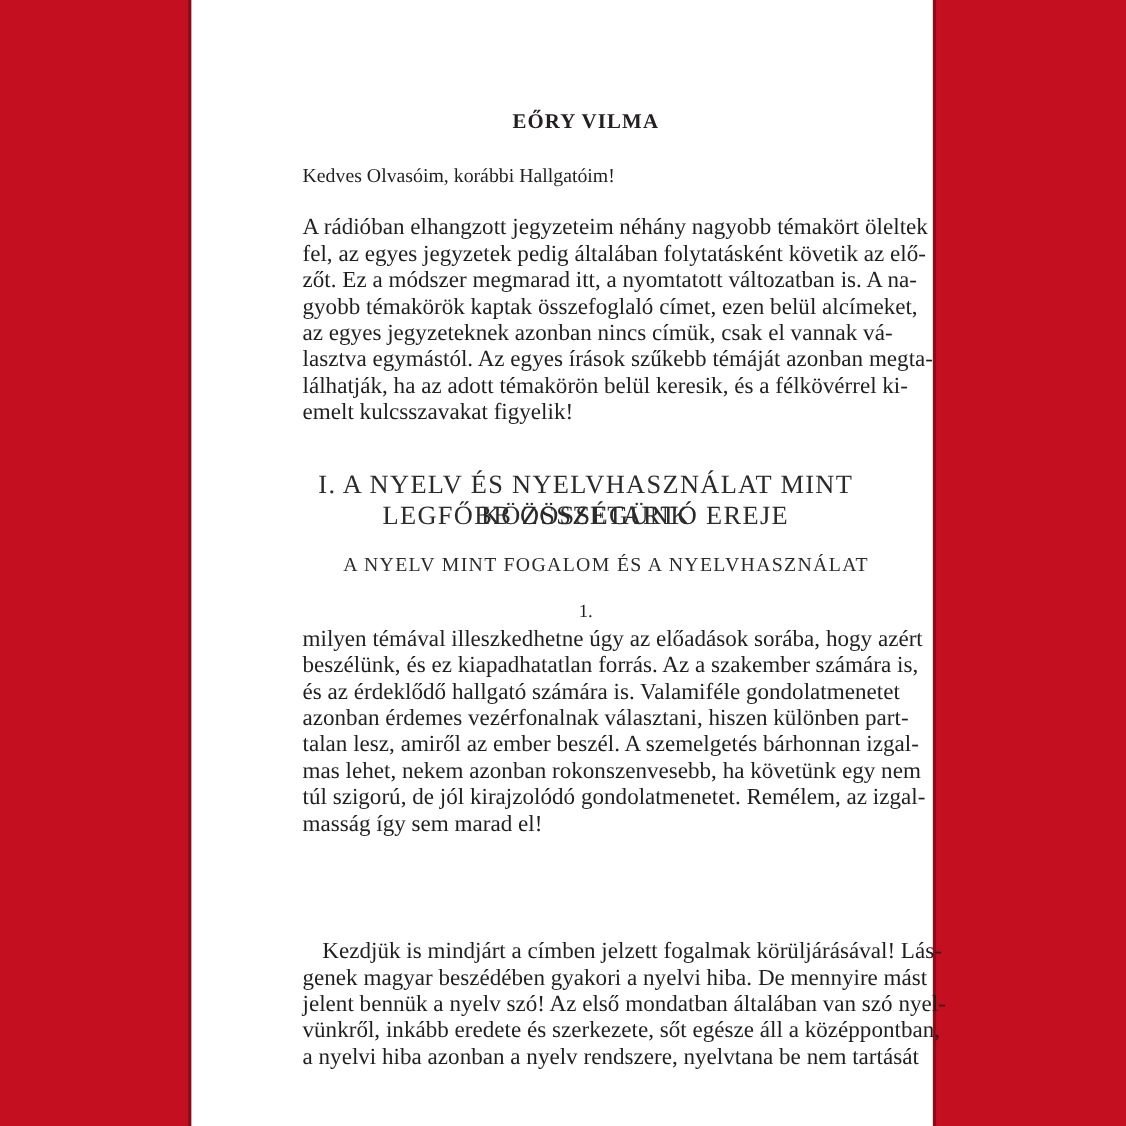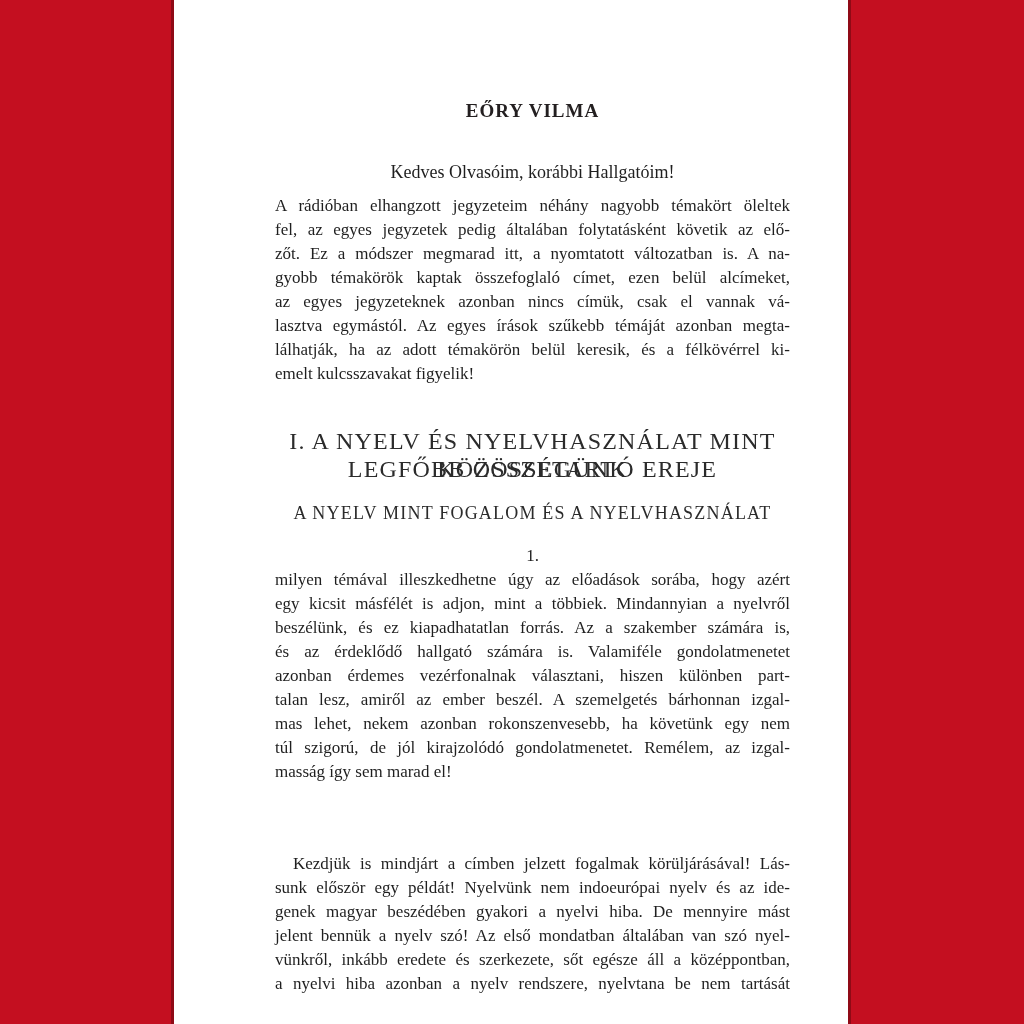--- a/index.html
+++ b/index.html
@@ -25,43 +25,43 @@
     background: #ffffff;
   }
 
   .block { position: absolute; left: 101px; width: 515px; }
 
   .author {
     top: 100px; text-align: center; font-weight: bold;
     font-size: 19px; letter-spacing: 1px; color: #231f20;
   }
 
-  .salutation { top: 162px; font-size: 18px; text-align: center; }
+  .salutation { top: 149px; font-size: 18px; }
 
-  .para { font-size: 17px; }
+  .para { font-size: 21px; }
   .jl {
     height: 24px; line-height: 24px;
     text-align: justify; text-align-last: justify;
     white-space: nowrap;
   }
   .jl-end { text-align-last: left; }
   .indent { text-indent: 18px; }
 
   .para1 { top: 194px; }
   .para2 { top: 568px; }
   .para3 { top: 852px; }
 
   .chapter-heading {
     top: 427px; text-align: center; font-size: 24px;
     letter-spacing: 1.2px; color: #2b2b2b;
   }
   .chapter-heading .hline { height: 28px; line-height: 28px; }
 
   .subsection-heading {
-    top: 503px; text-align: center; font-size: 18px;
+    top: 503px; text-align: right; font-size: 18px;
     letter-spacing: 1.2px; color: #2b2b2b;
   }
 
   .section-number { top: 546px; text-align: center; font-size: 17px; }
 </style>
 </head>
 <body>
 
 <div class="stage">
 
@@ -89,33 +89,31 @@
       <div class="hline">I. A NYELV ÉS NYELVHASZNÁLAT MINT KÖZÖSSÉGÜNK</div>
       <div class="hline">LEGFŐBB ÖSSZETARTÓ EREJE</div>
     </div>
 
     <div class="block subsection-heading">A NYELV MINT FOGALOM ÉS A NYELVHASZNÁLAT</div>
 
     <div class="block section-number">1.</div>
 
     <div class="block para para2">
       <div class="jl">milyen témával illeszkedhetne úgy az előadások sorába, hogy azért</div>
-      <div class="jl">egy kicsit másfélét is adjon, mint a többiek. Mindannyian a nyelvről</div>
       <div class="jl">beszélünk, és ez kiapadhatatlan forrás. Az a szakember számára is,</div>
       <div class="jl">és az érdeklődő hallgató számára is. Valamiféle gondolatmenetet</div>
       <div class="jl">azonban érdemes vezérfonalnak választani, hiszen különben part-</div>
       <div class="jl">talan lesz, amiről az ember beszél. A szemelgetés bárhonnan izgal-</div>
       <div class="jl">mas lehet, nekem azonban rokonszenvesebb, ha követünk egy nem</div>
       <div class="jl">túl szigorú, de jól kirajzolódó gondolatmenetet. Remélem, az izgal-</div>
       <div class="jl jl-end">masság így sem marad el!</div>
     </div>
 
     <div class="block para para3">
       <div class="jl indent">Kezdjük is mindjárt a címben jelzett fogalmak körüljárásával! Lás-</div>
-      <div class="jl">sunk először egy példát! Nyelvünk nem indoeurópai nyelv és az ide-</div>
       <div class="jl">genek magyar beszédében gyakori a nyelvi hiba. De mennyire mást</div>
       <div class="jl">jelent bennük a nyelv szó! Az első mondatban általában van szó nyel-</div>
       <div class="jl">vünkről, inkább eredete és szerkezete, sőt egésze áll a középpontban,</div>
       <div class="jl">a nyelvi hiba azonban a nyelv rendszere, nyelvtana be nem tartását</div>
     </div>
 
   </div>
 </div>
 
 </body></html>

